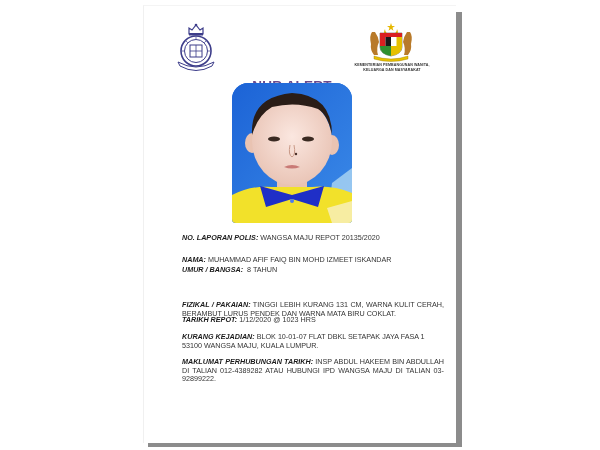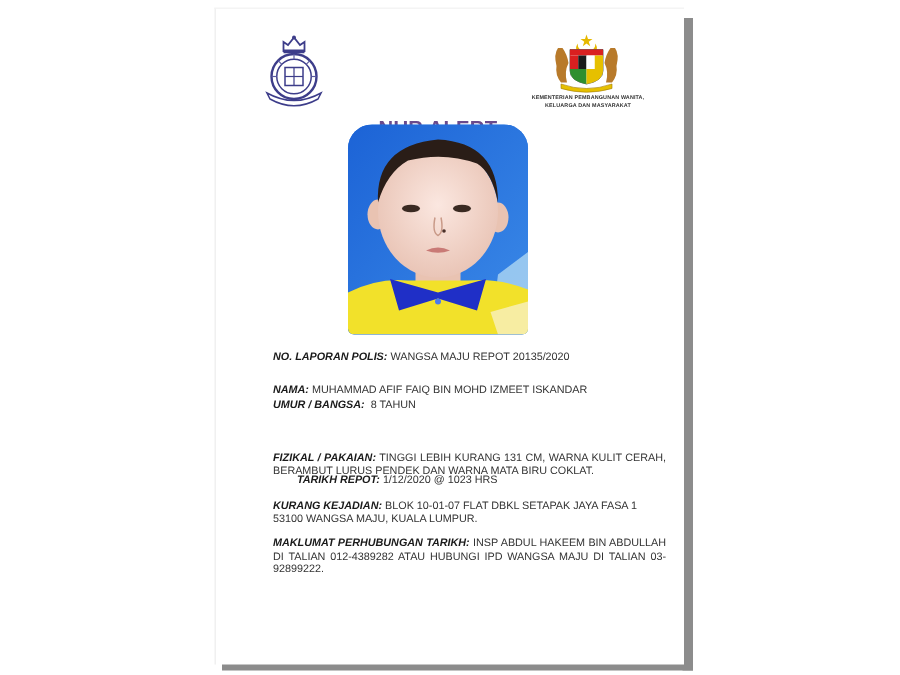--- a/index.html
+++ b/index.html
@@ -154,21 +154,21 @@
   <span>MUHAMMAD AFIF FAIQ BIN MOHD IZMEET ISKANDAR</span>
 </div>
 <div class="info" style="top:266px;">
   <b>UMUR / BANGSA</b><b>:</b>&nbsp;
   <span>8 TAHUN</span>
 </div>
 <div class="info justify" style="top:301px;">
   <b>FIZIKAL / PAKAIAN</b><b>:</b>
   <span>TINGGI LEBIH KURANG 131 CM, WARNA KULIT CERAH, BERAMBUT LURUS PENDEK DAN WARNA MATA BIRU COKLAT.</span>
 </div>
-<div class="info" style="top:316px;margin-left:16px;">
+<div class="info" style="top:316px;">
   <b>TARIKH REPOT</b><b>:</b>
   <span>1/12/2020 @ 1023 HRS</span>
 </div>
 <div class="info" style="top:333px;">
   <b>KURANG KEJADIAN</b><b>:</b>
   <span>BLOK 10-01-07 FLAT DBKL SETAPAK JAYA FASA 1 53100 WANGSA MAJU, KUALA LUMPUR.</span>
 </div>
 <div class="info justify" style="top:358px;">
   <b>MAKLUMAT PERHUBUNGAN TARIKH</b><b>:</b>
   <span>INSP ABDUL HAKEEM BIN ABDULLAH DI TALIAN 012-4389282 ATAU HUBUNGI IPD WANGSA MAJU DI TALIAN 03-92899222.</span>

